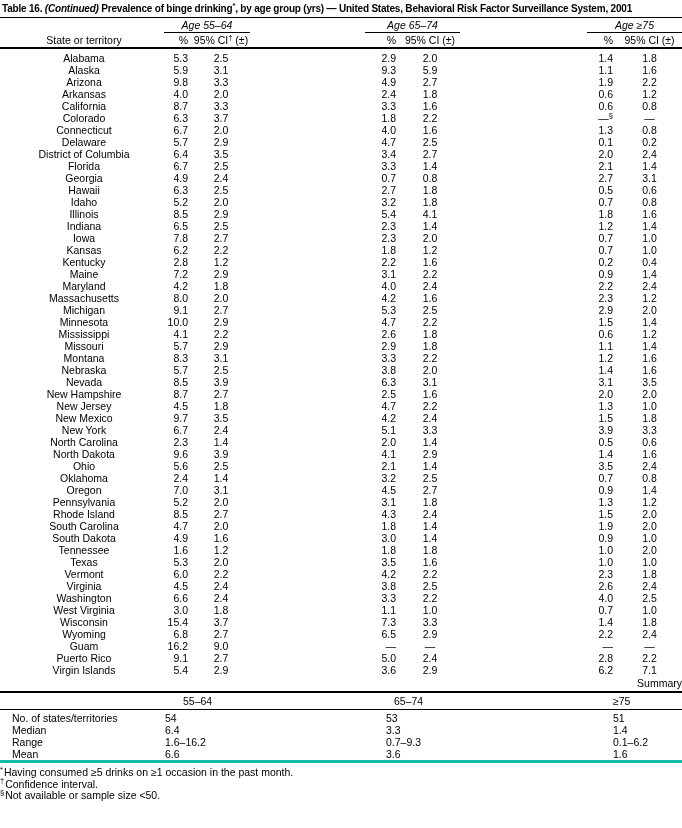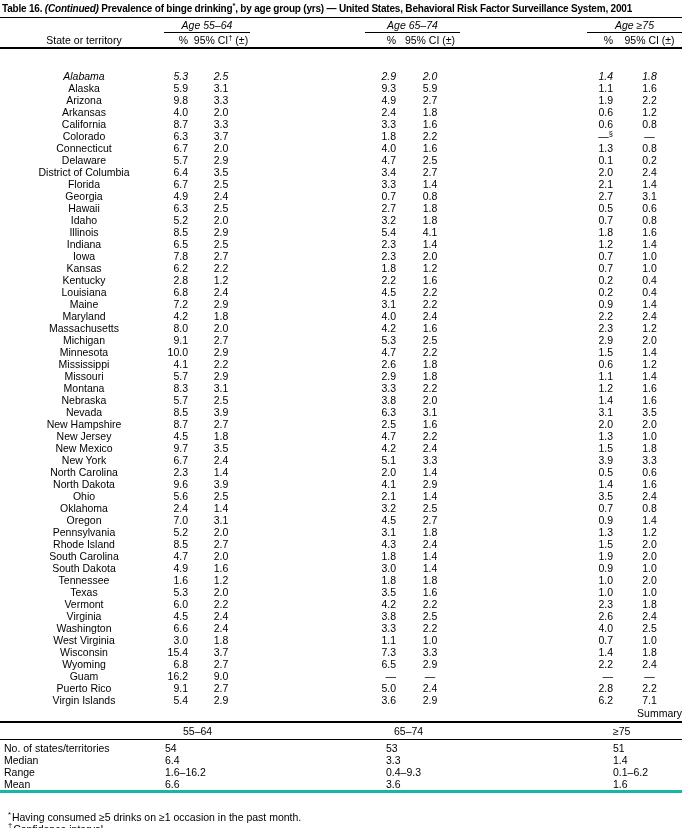--- a/index.html
+++ b/index.html
@@ -29,35 +29,35 @@
   th, td { padding: 0; font-weight: normal; vertical-align: bottom; }
   .main-table { border-top: 1px solid #000; }
   .group-row th { height: 15px; line-height: 14px; }
   .group-th { text-align: center; border-bottom: 1px solid #000; font-style: italic; }
   .colhead-row th { height: 15px; line-height: 14px; border-bottom: 2px solid #000; }
   .c-state { text-align: center; padding-left: 4px; }
   .c-pct   { text-align: right; padding-right: 4px; }
   .c-ci    { text-align: center; }
   .c-gap   { }
   .main-table tbody td { height: 12px; line-height: 12px; }
-  .main-table tbody tr:first-child td { padding-top: 21px; height: 15px; font-style: italic; }
+  .main-table tbody tr:first-child td { padding-top: 3px; height: 15px; }
 
   
   .summary-title { text-align: right; height: 15px; line-height: 15px; }
   .summary-table { border-top: 2px solid #000; border-bottom: 3px solid #14b8a6; }
   .summary-table th { border-bottom: 1px solid #000; text-align: left; height: 17px; line-height: 16px; }
   .summary-table th.s1 { padding-left: 18px; }
   .summary-table th.s2 { padding-left: 8px; }
   .summary-table th.s3 { padding-left: 0; }
   .summary-table td { height: 12px; line-height: 12px; }
-  .summary-table td.lbl { padding-left: 4px; }
+  .summary-table td.lbl { padding-left: 12px; }
   .summary-table tbody tr:first-child td { padding-top: 2px; height: 14px; }
 
   
-  .footnotes { margin-top: 19px; padding-left: 8px; }
+  .footnotes { margin-top: 4px; padding-left: 0; }
   .footnote { line-height: 11.5px; }
   .footnote sup { margin-right: 1px; }
 </style>
 </head>
 <body>
 
 <div class="page">
 
   <div class="title">
     <span class="b">Table 16. </span><span class="bi">(Continued) </span><span>Prevalence of binge drinking</span><sup>*</sup><span>, by age group (yrs) — United States, Behavioral Risk Factor Surveillance System, 2001</span>
@@ -289,31 +289,20 @@
           <td class="c-pct">2.8</td>
           <td class="c-ci">1.2</td>
           <td class="c-gap"></td>
           <td class="c-pct">2.2</td>
           <td class="c-ci">1.6</td>
           <td class="c-gap"></td>
           <td class="c-pct">0.2</td>
           <td class="c-ci">0.4</td>
         </tr>
         <tr>
-          <td class="c-state">Louisiana</td>
-          <td class="c-pct">6.8</td>
-          <td class="c-ci">2.4</td>
-          <td class="c-gap"></td>
-          <td class="c-pct">4.5</td>
-          <td class="c-ci">2.2</td>
-          <td class="c-gap"></td>
-          <td class="c-pct">0.2</td>
-          <td class="c-ci">0.4</td>
-        </tr>
-        <tr>
           <td class="c-state">Maine</td>
           <td class="c-pct">7.2</td>
           <td class="c-ci">2.9</td>
           <td class="c-gap"></td>
           <td class="c-pct">3.1</td>
           <td class="c-ci">2.2</td>
           <td class="c-gap"></td>
           <td class="c-pct">0.9</td>
           <td class="c-ci">1.4</td>
         </tr>
@@ -709,21 +698,21 @@
         </tr>
         <tr>
           <td class="lbl">Median</td>
           <td>6.4</td>
           <td>3.3</td>
           <td>1.4</td>
         </tr>
         <tr>
           <td class="lbl">Range</td>
           <td>1.6–16.2</td>
-          <td>0.4–9.3</td>
+          <td>0.7–9.3</td>
           <td>0.1–6.2</td>
         </tr>
         <tr>
           <td class="lbl">Mean</td>
           <td>6.6</td>
           <td>3.6</td>
           <td>1.6</td>
         </tr>
       </tbody>
   </table>

